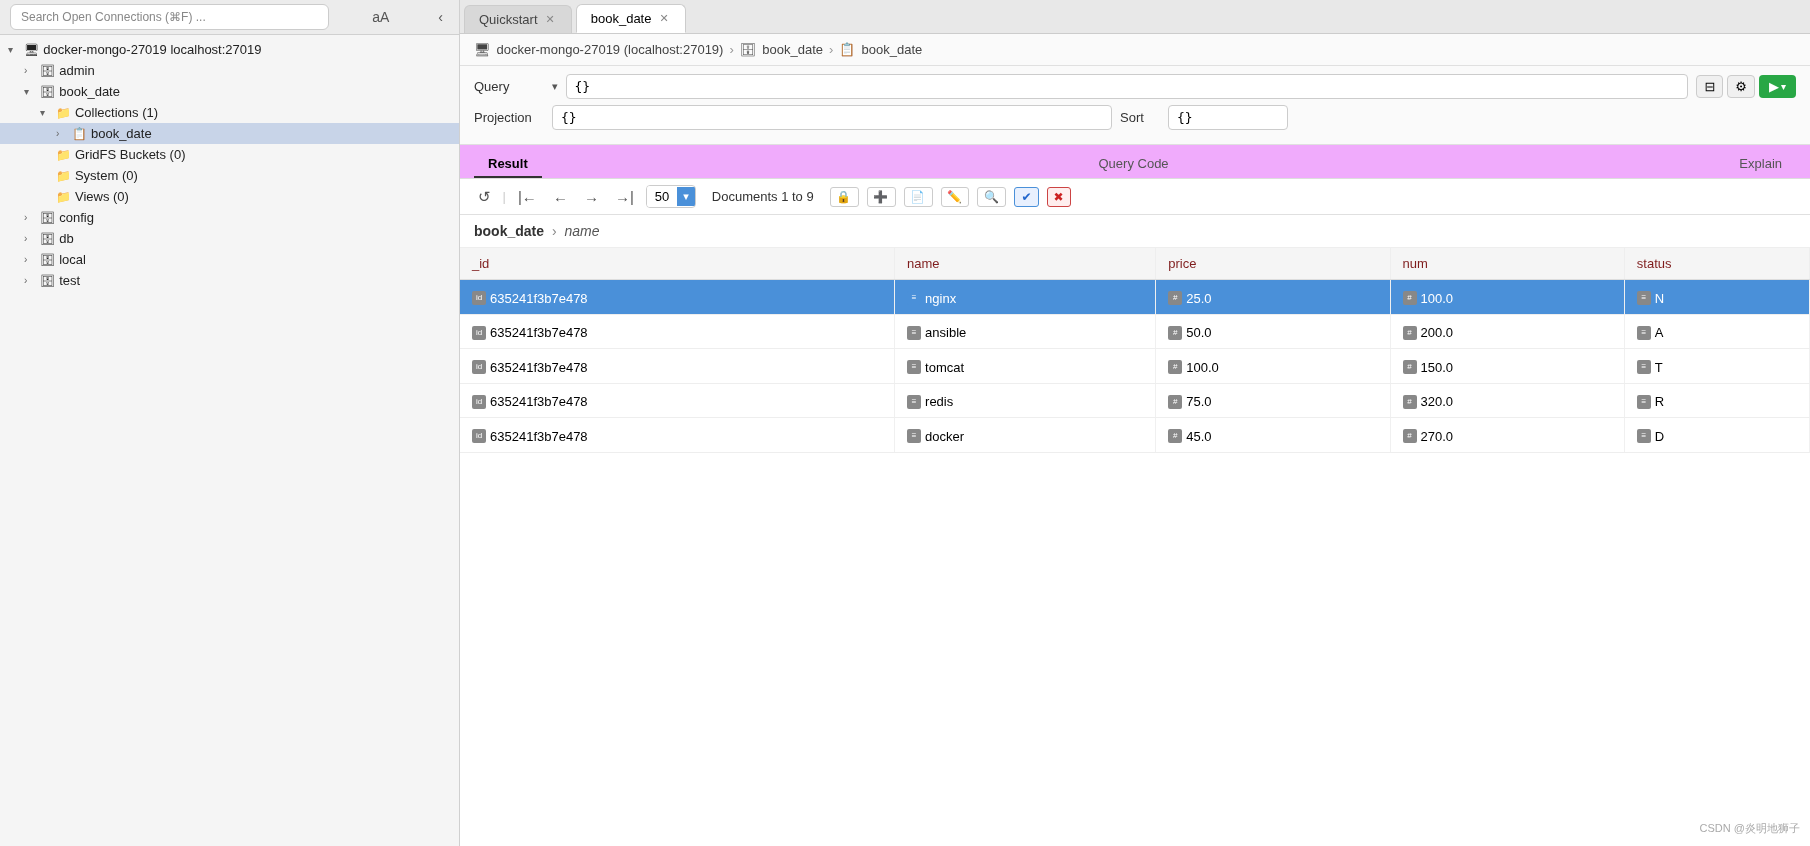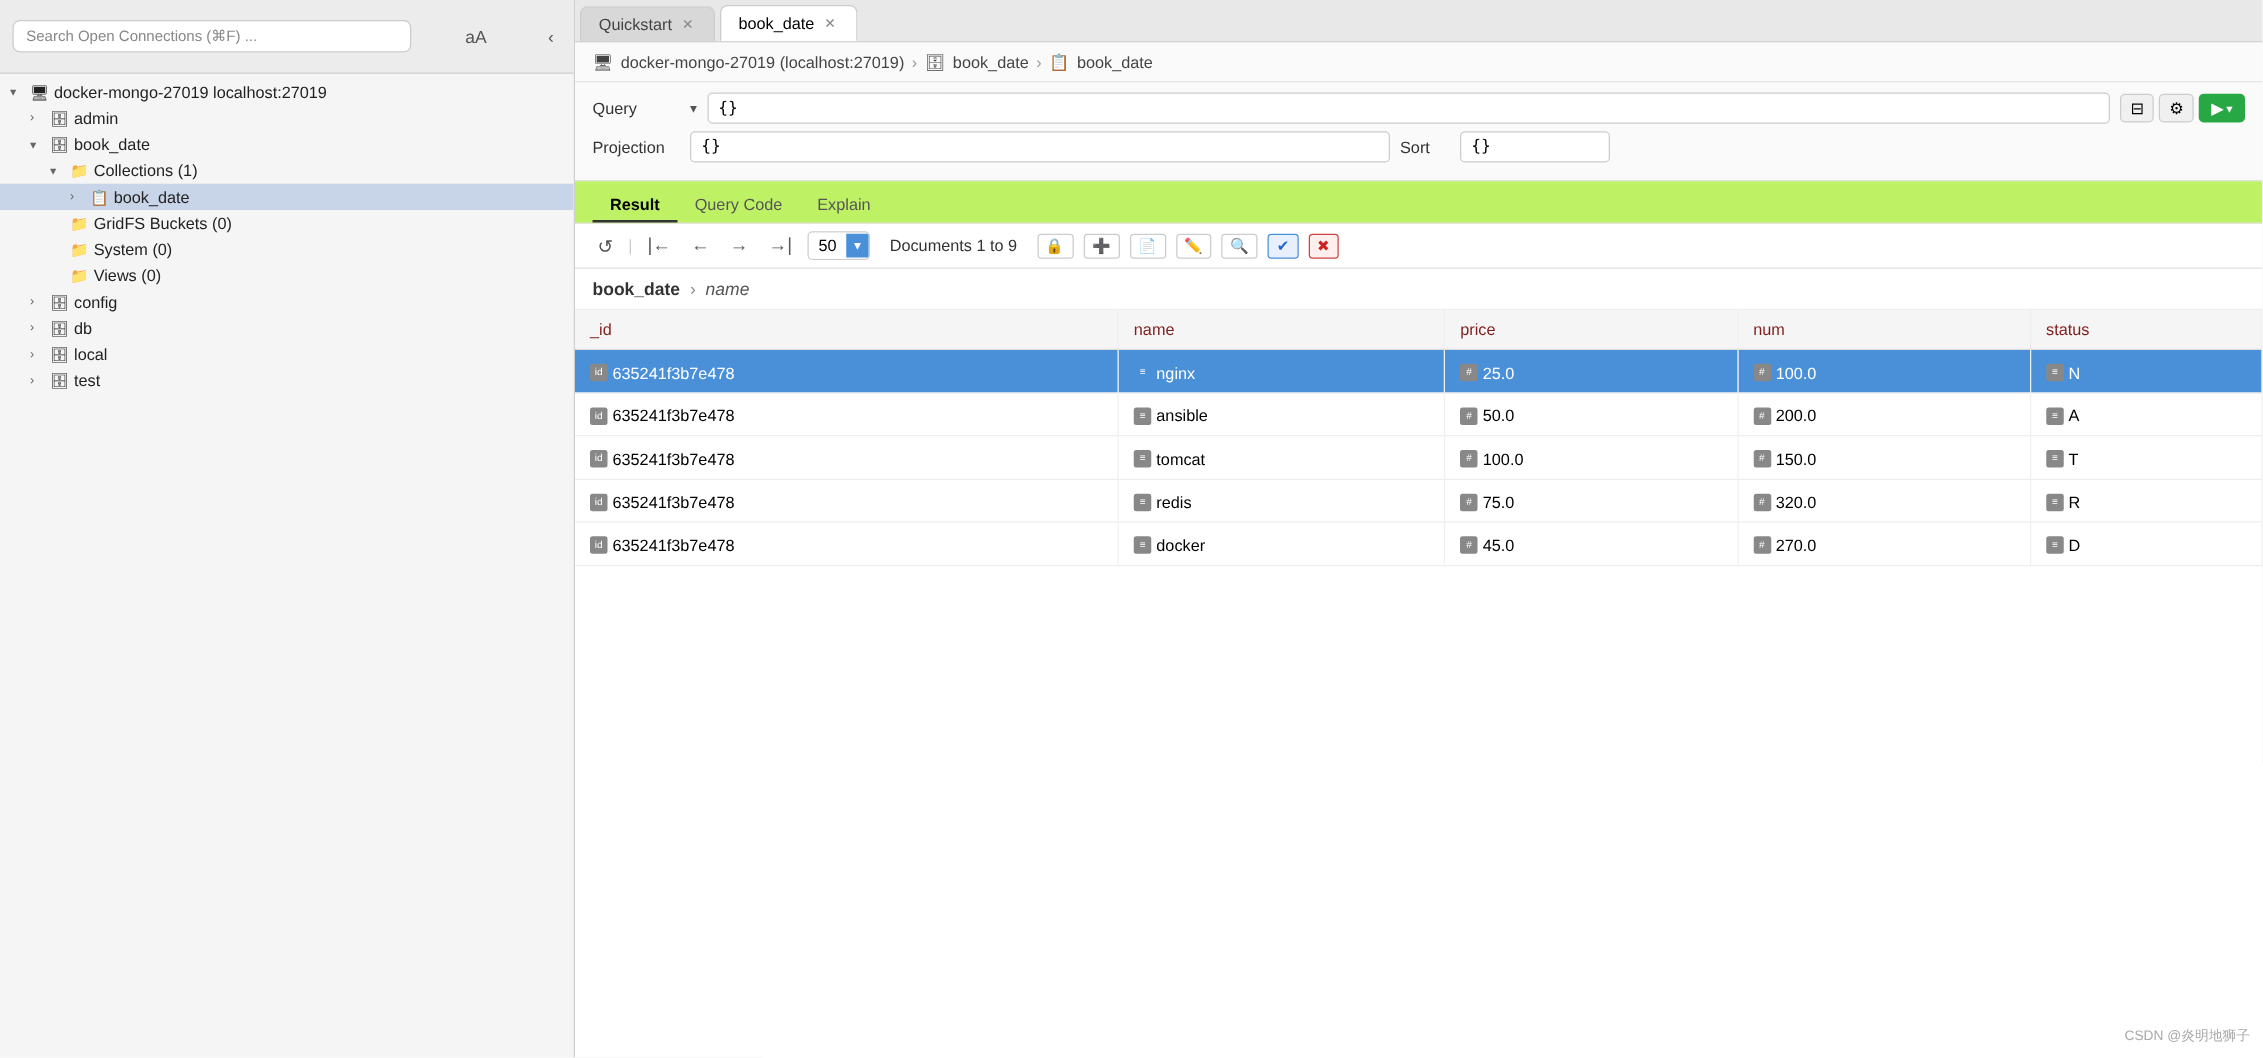--- a/index.html
+++ b/index.html
@@ -11,21 +11,21 @@
       min-width: 460px;
       background: #f5f5f5;
       border-right: 1px solid #d0d0d0;
       display: flex;
       flex-direction: column;
       overflow: hidden;
     }
     .sidebar-header {
       display: flex;
       align-items: center;
-      padding: 16px 10px;
+      padding: 4px 10px;
       background: #ececec;
       border-bottom: 1px solid #d0d0d0;
       gap: 8px;
     }
     .search-box {
       flex: 1;
       background: white;
       border: 1px solid #ccc;
       border-radius: 6px;
       padding: 5px 10px;
@@ -203,21 +203,22 @@
       background: white;
       width: 250px;
     }
 
     
     .result-tabs {
       display: flex;
       align-items: center;
       padding: 6px 14px 0;
       border-bottom: 1px solid #ddd;
-      background: #bef264;
+      background: #f0abfc;
+      justify-content: space-between;
     }
     .result-tab {
       padding: 5px 14px;
       font-size: 13px;
       cursor: pointer;
       border-bottom: 2px solid transparent;
       color: #555;
     }
     .result-tab.active {
       border-bottom: 2px solid #333;

